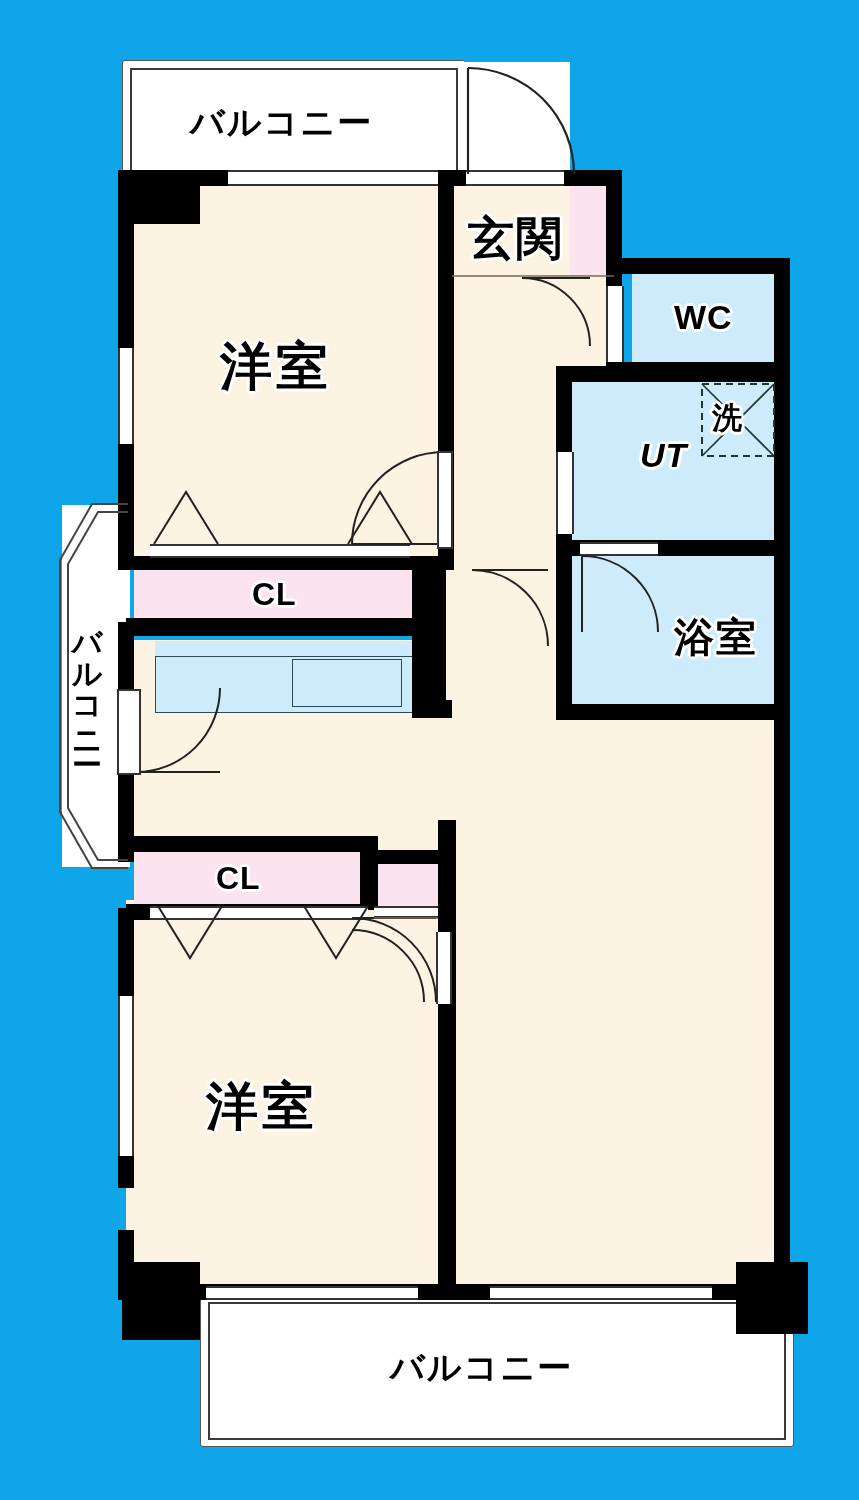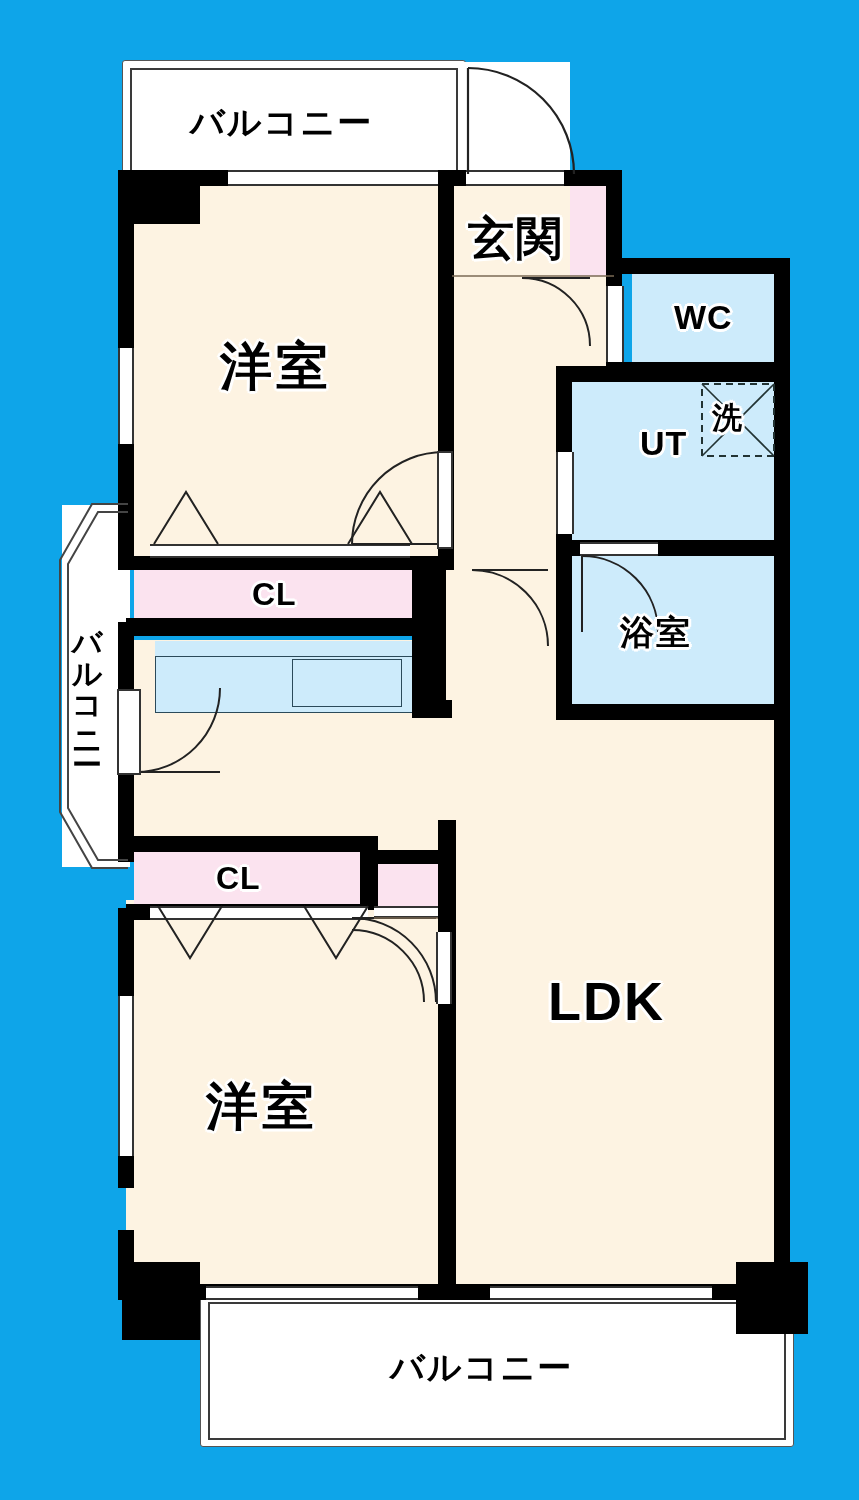--- a/index.html
+++ b/index.html
@@ -192,29 +192,28 @@
 
     <line x1="452" y1="276" x2="614" y2="276" stroke="#7a6a55" stroke-width="1.6"></line>
 
     <line x1="374" y1="918" x2="438" y2="918" stroke="#7a6a55" stroke-width="1.6"></line>
   </svg>
 
   <div class="lbl" style="left:220px;top:332px;font-size:52px;letter-spacing:4px;">洋室</div>
 
   <div class="lbl" style="left:206px;top:1072px;font-size:52px;letter-spacing:4px;">洋室</div>
 
-  <div class="lbl" style="left:548px;top:970px;font-size:54px;letter-spacing:2px;">LDK</div>
 
   <div class="lbl" style="left:468px;top:208px;font-size:46px;letter-spacing:2px;">玄関</div>
 
   <div class="lbl" style="left:674px;top:298px;font-size:34px;letter-spacing:1px;">WC</div>
 
-  <div class="lbl" style="left:640px;top:424px;font-size:34px;letter-spacing:1px;">UT</div>
-
-  <div class="lbl" style="left:620px;top:610px;font-size:34px;letter-spacing:2px;">浴室</div>
+  <div class="lbl" style="left:640px;top:436px;font-size:34px;letter-spacing:1px;font-style:italic;">UT</div>
+
+  <div class="lbl" style="left:674px;top:610px;font-size:40px;letter-spacing:2px;">浴室</div>
 
   <div class="lbl" style="left:252px;top:576px;font-size:32px;letter-spacing:1px;">CL</div>
 
   <div class="lbl" style="left:216px;top:860px;font-size:32px;letter-spacing:1px;">CL</div>
 
   <div class="lbl" style="left:712px;top:398px;font-size:30px;">洗</div>
 
 </div>
 
 </body></html>

